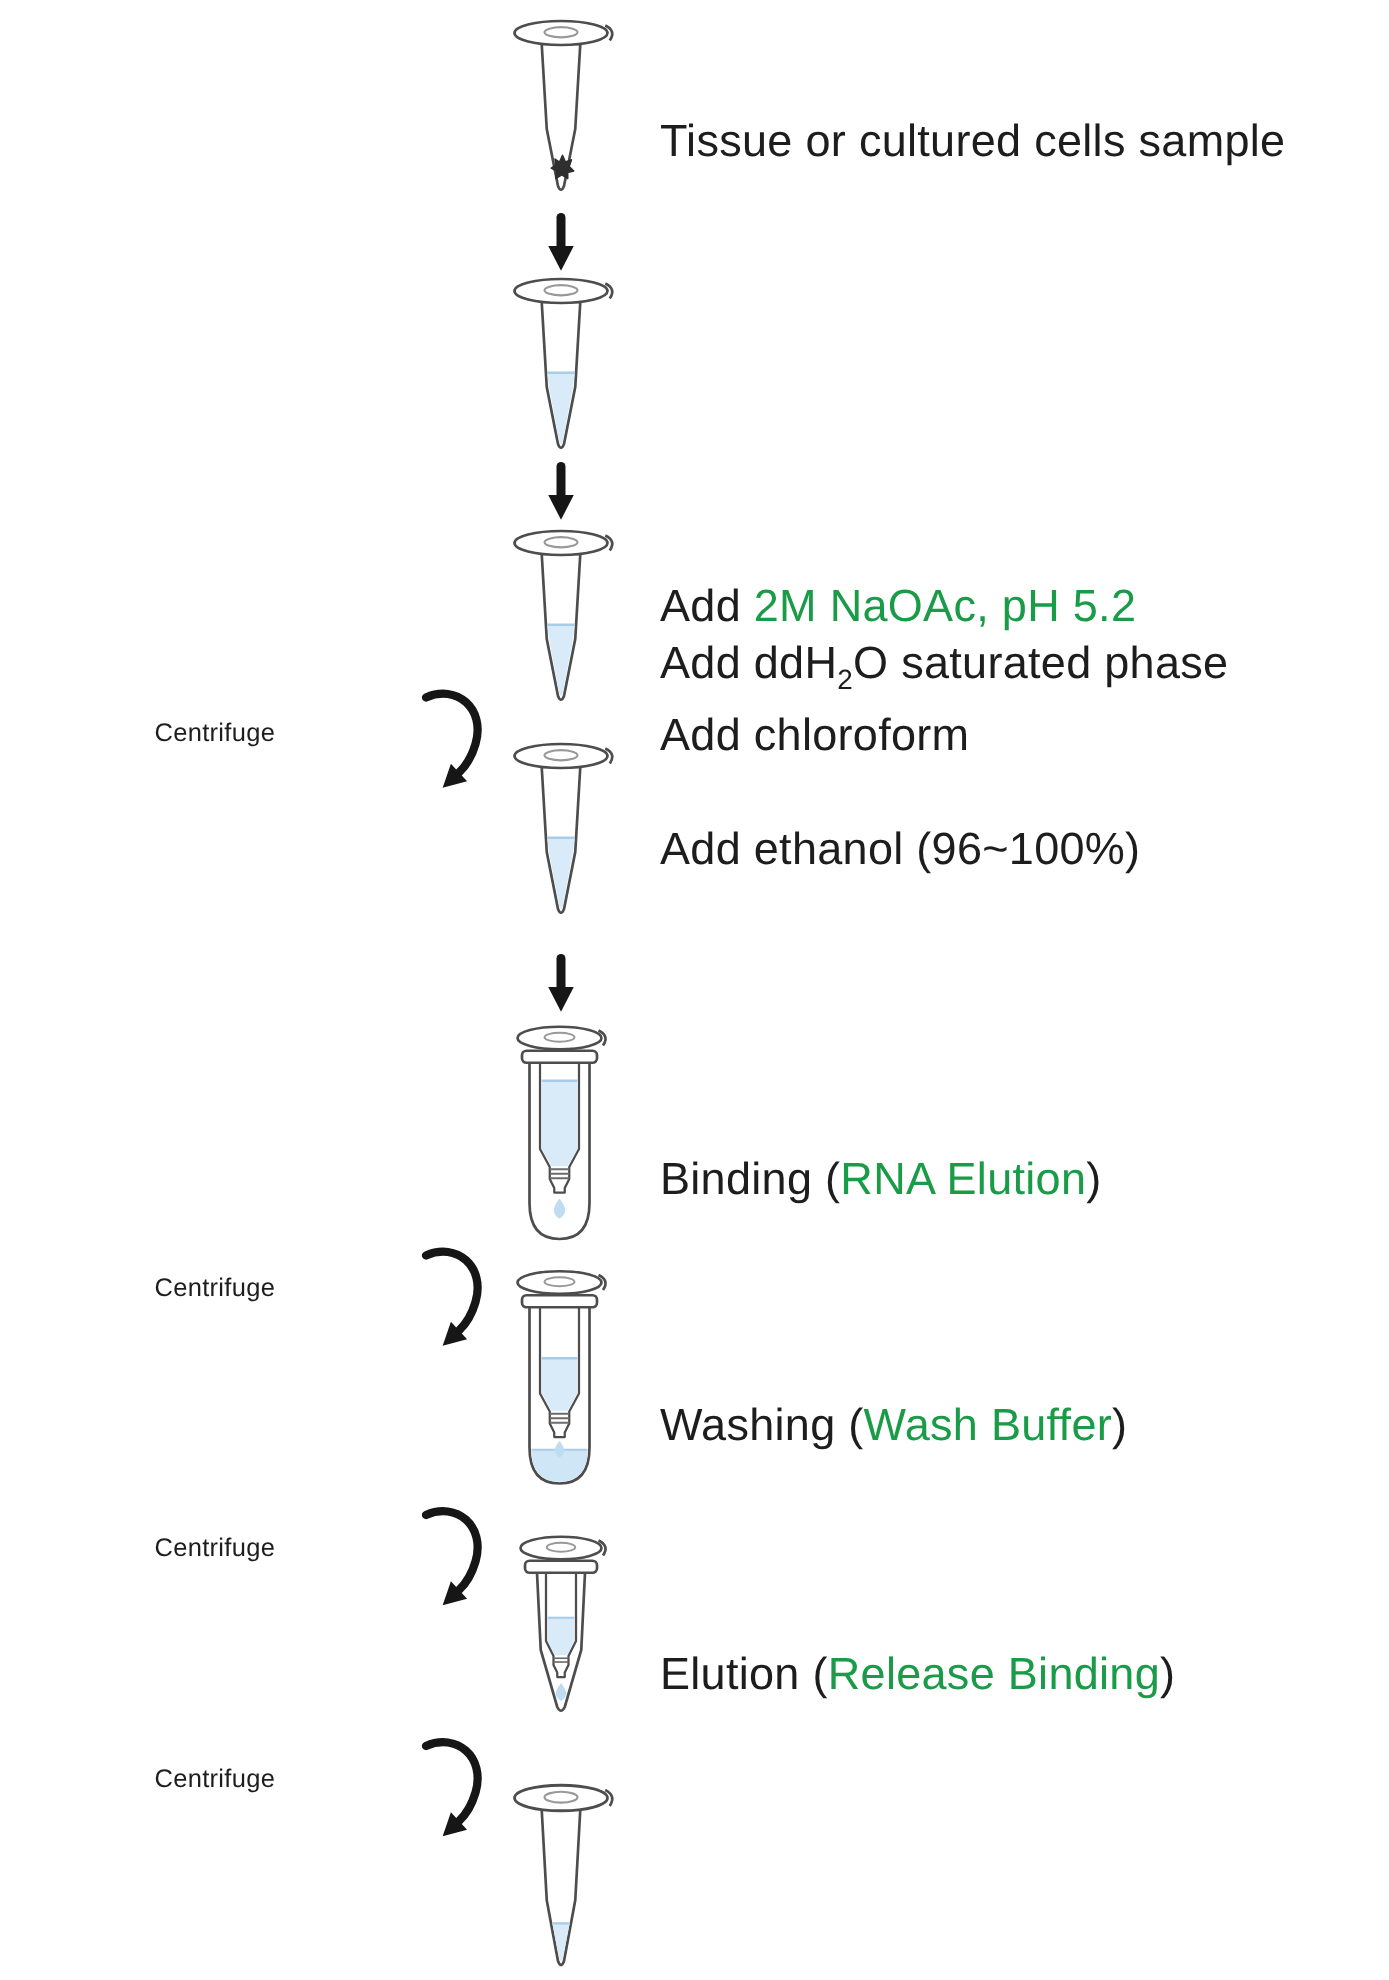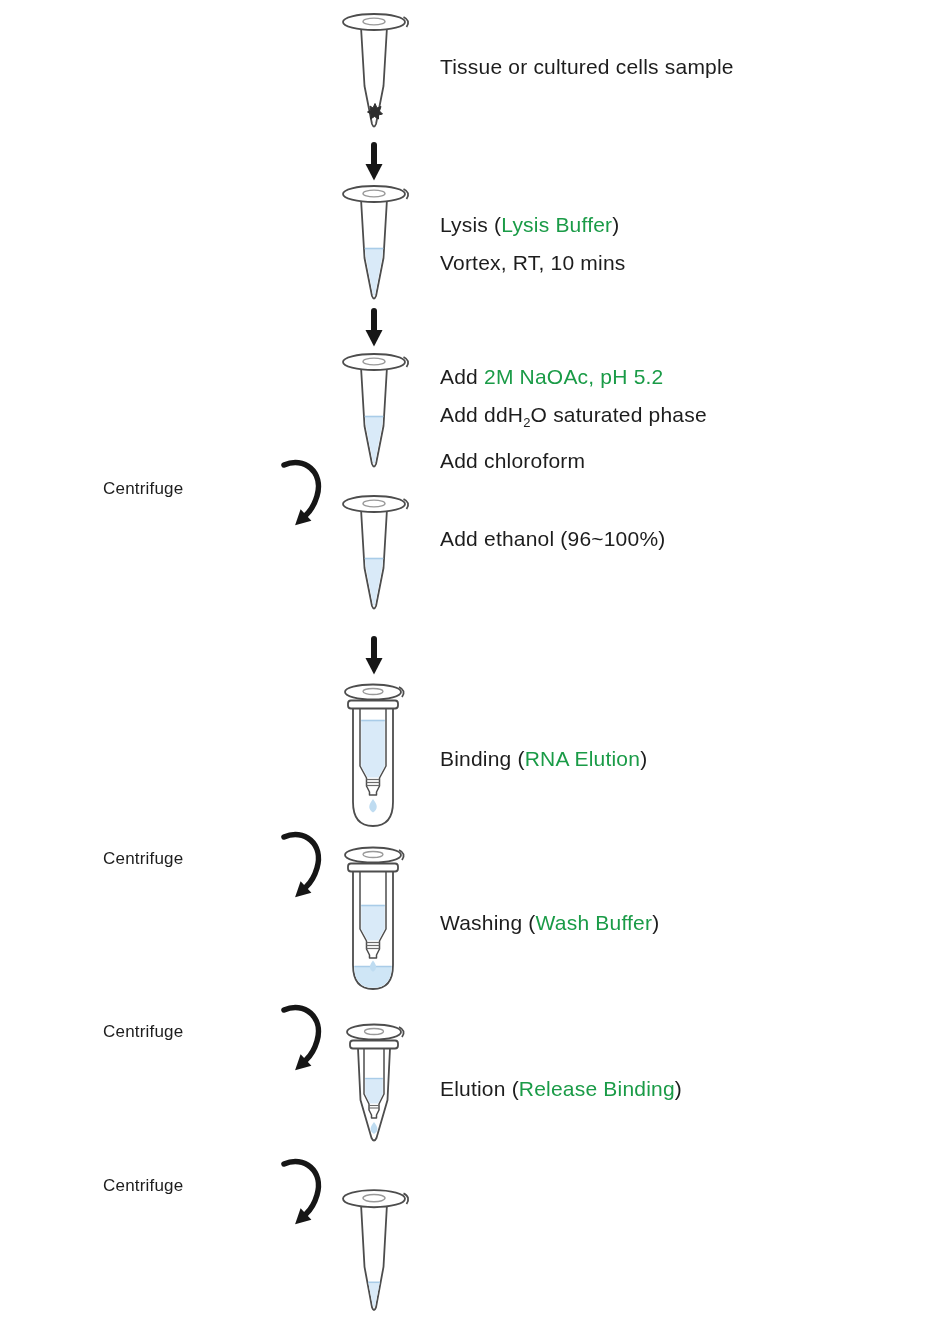--- a/index.html
+++ b/index.html
@@ -6,25 +6,26 @@
   html,body { background:#ffffff; }
   body { font-family:"Liberation Sans", sans-serif; }
   .canvas {
     position:relative;
     width:926px; height:1320px;
     background:#ffffff;
     overflow:hidden;
   }
   .abs { position:absolute; }
   .step-text {
-    font-size:21px;
+    font-size:30px;
     line-height:38px;
     color:#1d1d1d;
     letter-spacing:0.2px;
     white-space:nowrap;
+    margin-top:28px;
   }
   .green { color:#1a9b47; }
   .centrifuge-label {
     font-size:17px;
     line-height:32px;
     color:#1d1d1d;
     letter-spacing:0.2px;
     white-space:nowrap;
   }
   sub { font-size:0.62em; }
@@ -57,24 +58,20 @@
 
   <div class="abs" style="left:337px; top:184px;">
     <svg width="76" height="122" viewBox="0 0 76 122" aria-hidden="true">
       <path d="M24 15 L27.5 74 L35 112 Q37 117 39 112 L46.5 74 L50 15 Z" fill="#ffffff" stroke="#4d4d4d" stroke-width="1.8" stroke-linejoin="round"></path>
       <path d="M27.8 64 L29 74 L35.8 110 Q37 114 38.2 110 L45 74 L46.2 64 Z" fill="#d9eaf8"></path>
       <line x1="27.8" y1="64.5" x2="46.2" y2="64.5" stroke="#a9cce8" stroke-width="1.6"></line>
       <ellipse cx="37" cy="10" rx="31" ry="8" fill="#ffffff" stroke="#4d4d4d" stroke-width="1.8"></ellipse>
       <ellipse cx="37" cy="9.5" rx="11" ry="3.4" fill="none" stroke="#999999" stroke-width="1.4"></ellipse>
       <path d="M66.5 5 Q74 8.5 69.5 15" fill="none" stroke="#4d4d4d" stroke-width="1.8"></path>
     </svg>
-  </div>
-  <div class="abs step-text" style="left:440px; top:206px;">
-    <div><span>Lysis (</span><span class="green">Lysis Buffer</span><span>)</span></div>
-    <div><span>Vortex, RT, 10 mins</span></div>
   </div>
 
   <div class="abs" style="left:364px; top:308px;">
     <svg width="20" height="40" viewBox="0 0 20 40" aria-hidden="true">
       <path d="M10 3 L10 24" stroke="#161616" stroke-width="6" stroke-linecap="round"></path>
       <path d="M1.5 22 L18.5 22 L10 38.5 Z" fill="#161616"></path>
     </svg>
   </div>
 
   <div class="abs" style="left:337px; top:352px;">

